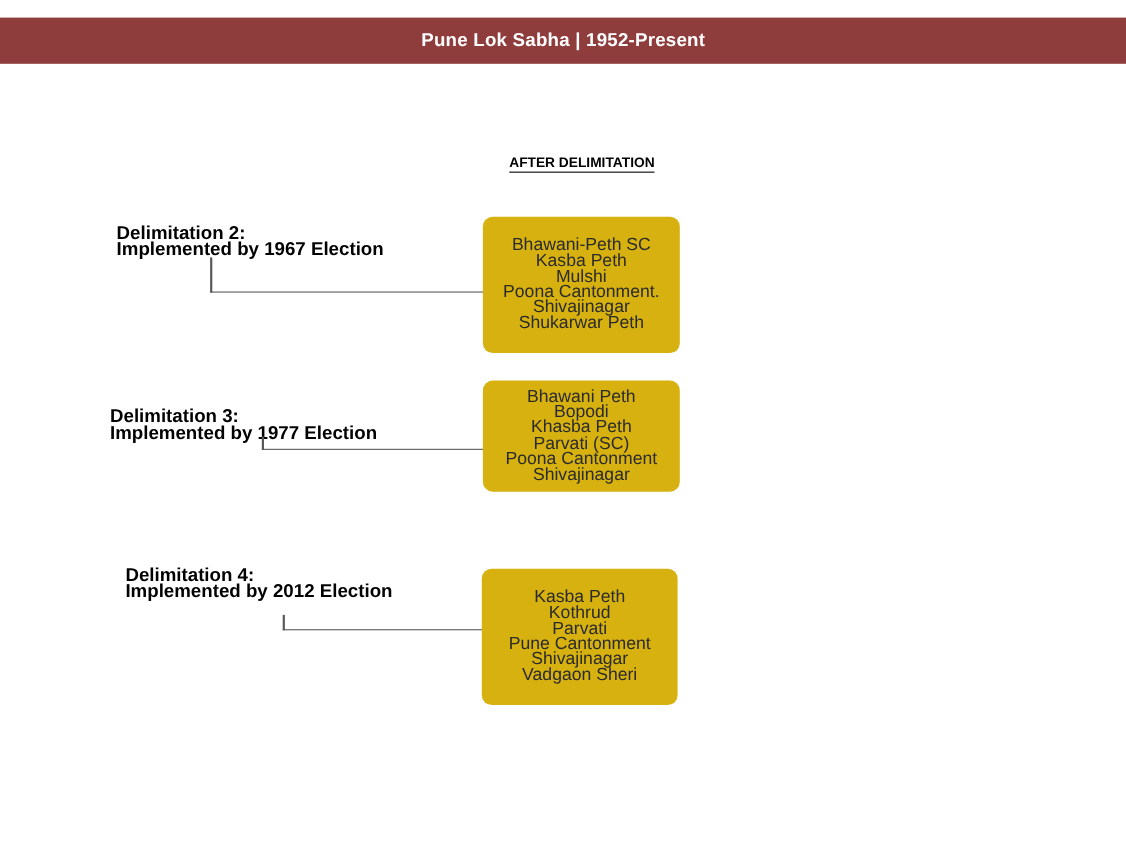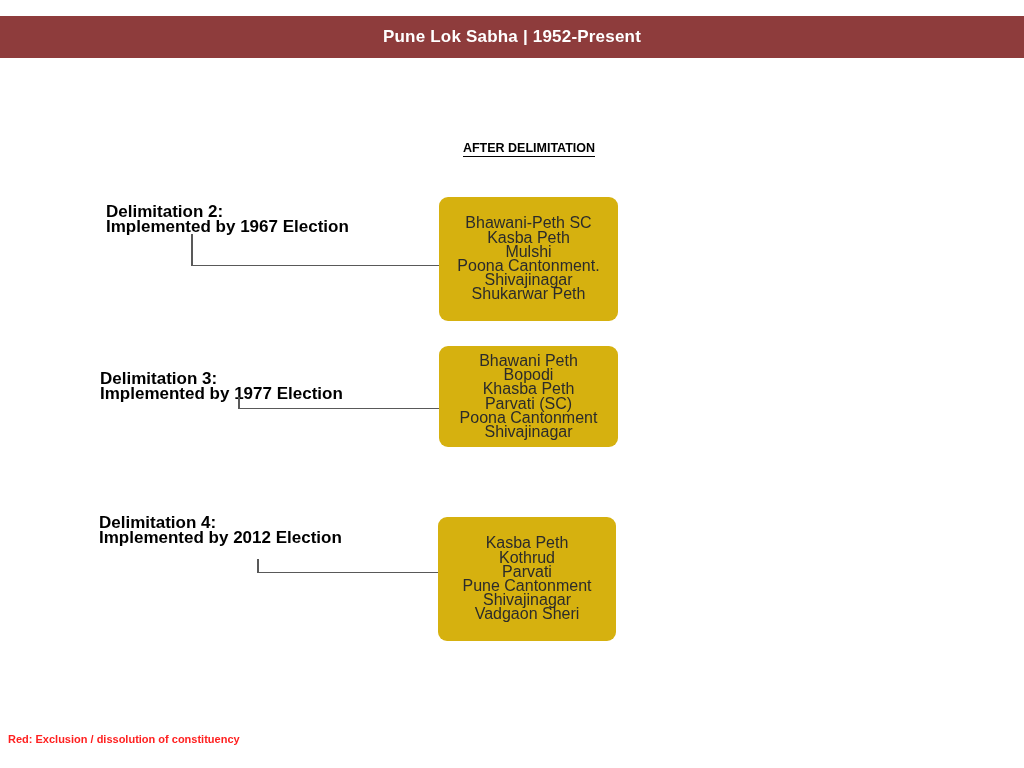--- a/index.html
+++ b/index.html
@@ -159,34 +159,33 @@
 
 <div class="vs-box" style="left:439px; top:346px; width:179px; height:101px;">
   <div class="vs-line">Bhawani Peth</div>
   <div class="vs-line">Bopodi</div>
   <div class="vs-line">Khasba Peth</div>
   <div class="vs-line">Parvati (SC)</div>
   <div class="vs-line">Poona Cantonment</div>
   <div class="vs-line">Shivajinagar</div>
 </div>
 
-<div class="delim-label" style="left:99px; top:516px;">
+<div class="delim-label" style="left:114px; top:516px;">
   <span>Delimitation 4:</span>
   <span class="line2">Implemented by 2012 Election</span>
 </div>
 
 <div class="connector" style="left:257px; top:559px; width:182px; height:14px;">
   <div class="v" style="height:14px;"></div>
   <div class="h" style="top:12.5px; width:182px;"></div>
 </div>
 
 <div class="vs-box" style="left:438px; top:517px; width:178px; height:124px;">
   <div class="vs-line">Kasba Peth</div>
   <div class="vs-line">Kothrud</div>
   <div class="vs-line">Parvati</div>
   <div class="vs-line">Pune Cantonment</div>
   <div class="vs-line">Shivajinagar</div>
   <div class="vs-line">Vadgaon Sheri</div>
 </div>
 
 <div class="legend">
-  <div class="legend-red">Red: Exclusion / dissolution of constituency</div>
 </div>
 
 </body></html>

